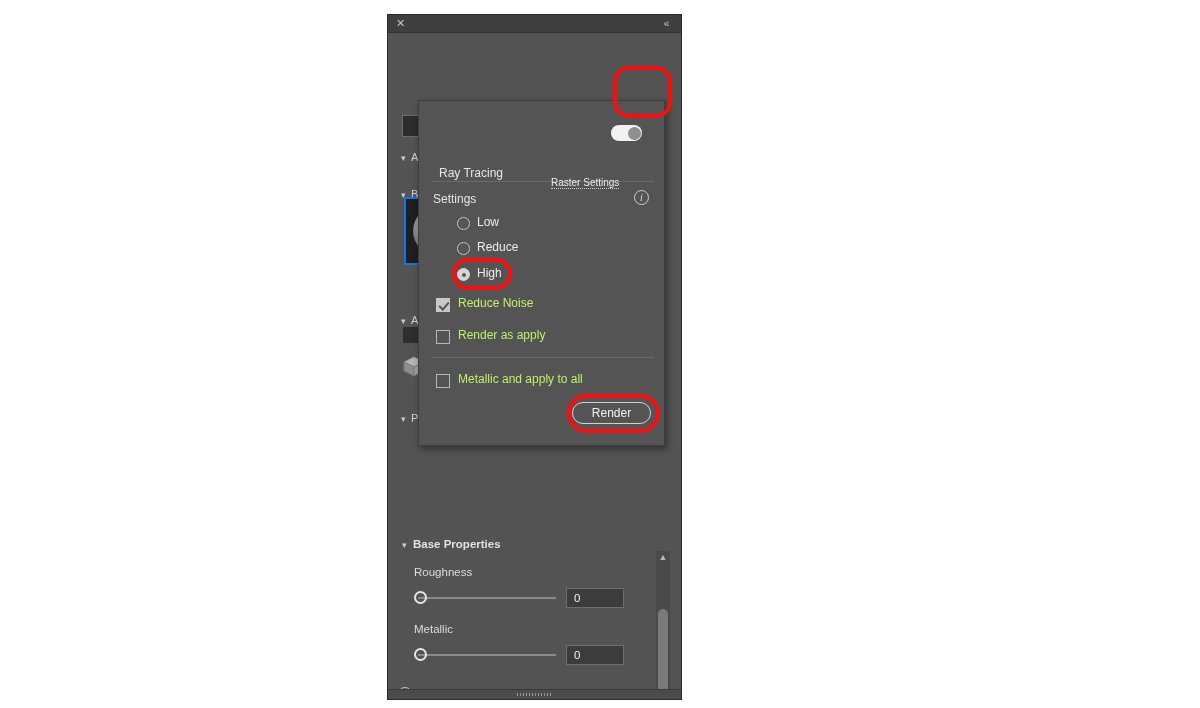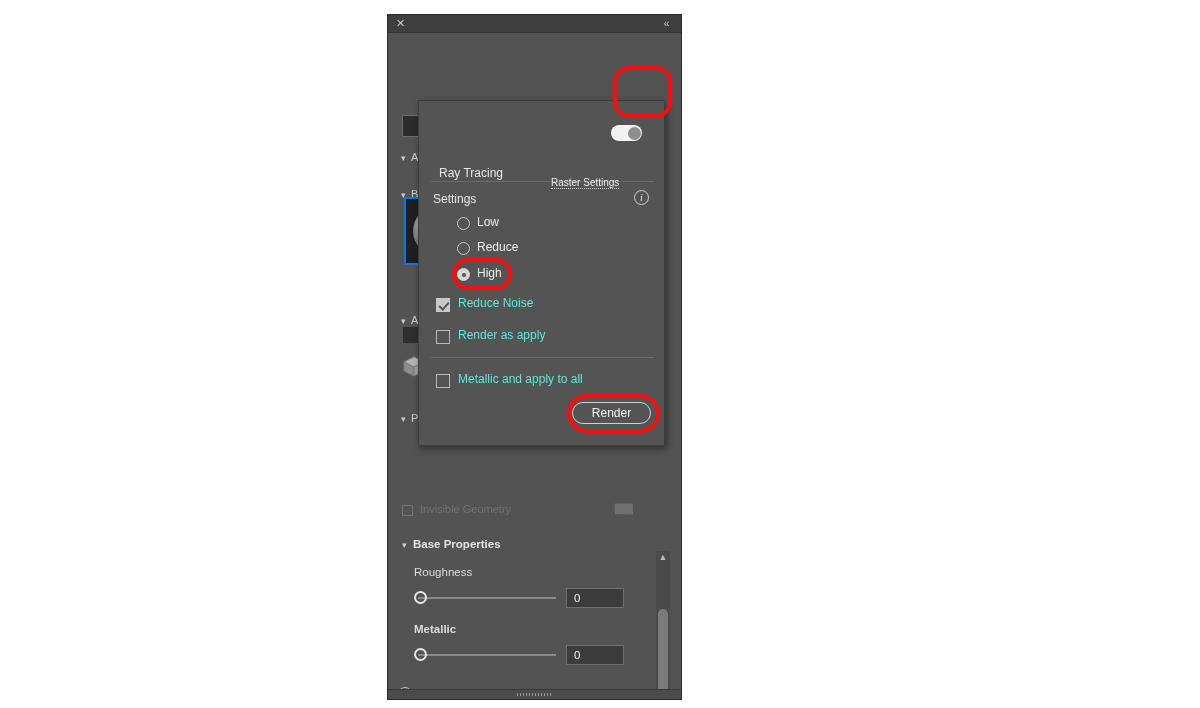--- a/index.html
+++ b/index.html
@@ -476,21 +476,21 @@
     position: absolute;
     left: 4px; top: 1px;
     width: 4px; height: 8px;
     border: solid #545454;
     border-width: 0 2px 2px 0;
     transform: rotate(42deg);
   }
   .check-label {
     position: absolute;
     left: 22px; top: 0;
-    color: #5eead4;
+    color: #bef264;
     font-size: 12px;
     white-space: nowrap;
   }
   .raster-link {
     position: absolute;
     left: 132px;
     top: 76px;
     color: #ececec;
     font-size: 10px;
     border-bottom: 1px dotted #cfcfcf;
@@ -585,36 +585,31 @@
             <path d="M23 7 L23 16 L13 21 L13 12 Z" fill="#a0a0a0" stroke="#7a7a7a" stroke-width="1"></path>
           </svg>
         </div>
 
         <div class="disclosure" style="left:13px; top:305px;">
           <span class="chev">▾</span><span>P</span>
         </div>
 
         <div class="lower-section">
 
-          <div class="ghost-row">
-            <span class="ghost-check"></span>
-            <span class="ghost-label">Invisible Geometry</span>
-            <span class="ghost-glyph">▉▉▉</span>
-          </div>
 
           <div class="section-head" style="top:45px;">
             <span class="chev">▾</span><span>Base Properties</span>
           </div>
 
           <div class="prop-label" style="top:73px;">Roughness</div>
           <div class="slider-track" style="top:104px;"></div>
           <div class="slider-knob" style="top:98px;"></div>
           <div class="num-field" style="top:95px;">0</div>
 
-          <div class="prop-label" style="top:130px;font-weight:bold;">Metallic</div>
+          <div class="prop-label" style="top:130px;">Metallic</div>
           <div class="slider-track" style="top:161px;"></div>
           <div class="slider-knob" style="top:155px;"></div>
           <div class="num-field" style="top:152px;">0</div>
 
           <div class="vscroll">
             <div class="arrow up">▲</div>
             <div class="thumb"></div>
 
           </div>
 

